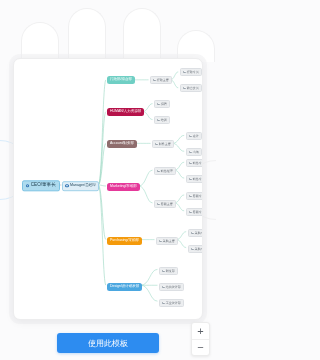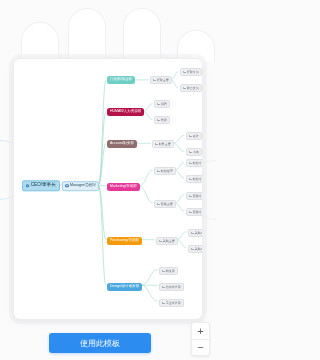--- a/index.html
+++ b/index.html
@@ -94,21 +94,21 @@
   }
   .pbadge::after{
     content:""; position:absolute; left:.7px; top:.6px;
     width:1.8px; height:1px; border-radius:1px; background:#fff;
   }
   .node.leaf .pbadge { width:2.4px; height:2.4px; background:#9aa3ad; }
 
   
   #use-template-button {
     position:absolute;
-    left:49px; top:333px;
+    left:57px; top:333px;
     width:102px; height:20px;
     background:#2d8cf0;
     border:none; border-radius:3px;
     color:#fff; font-size:8px;
     font-family:"Liberation Sans","DejaVu Sans",sans-serif;
     cursor:pointer;
     box-shadow:0 1px 3px rgba(45,140,240,.3);
   }
   #zoom-controls {
     position:absolute;

